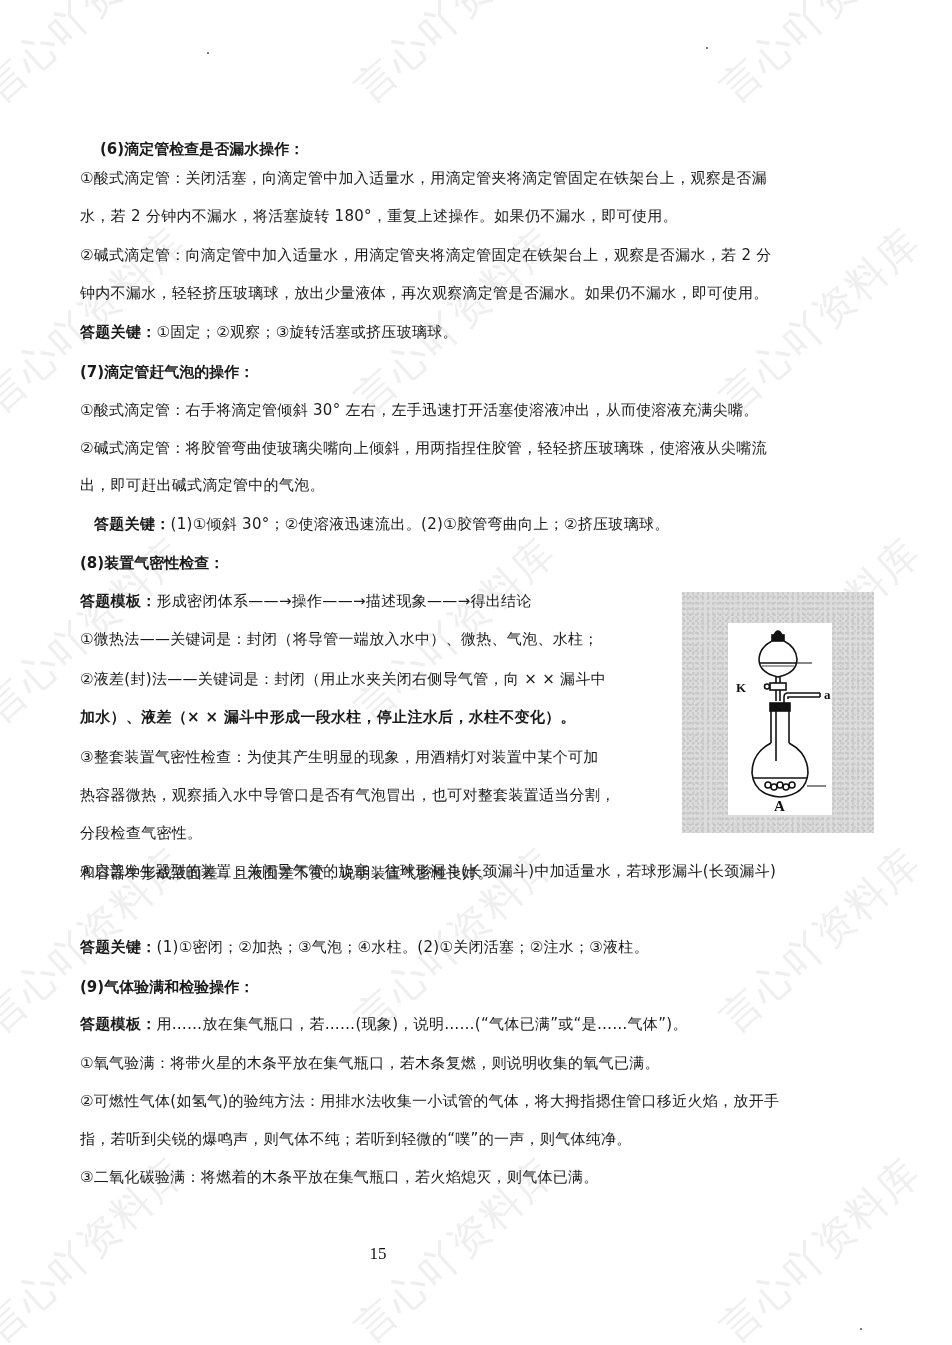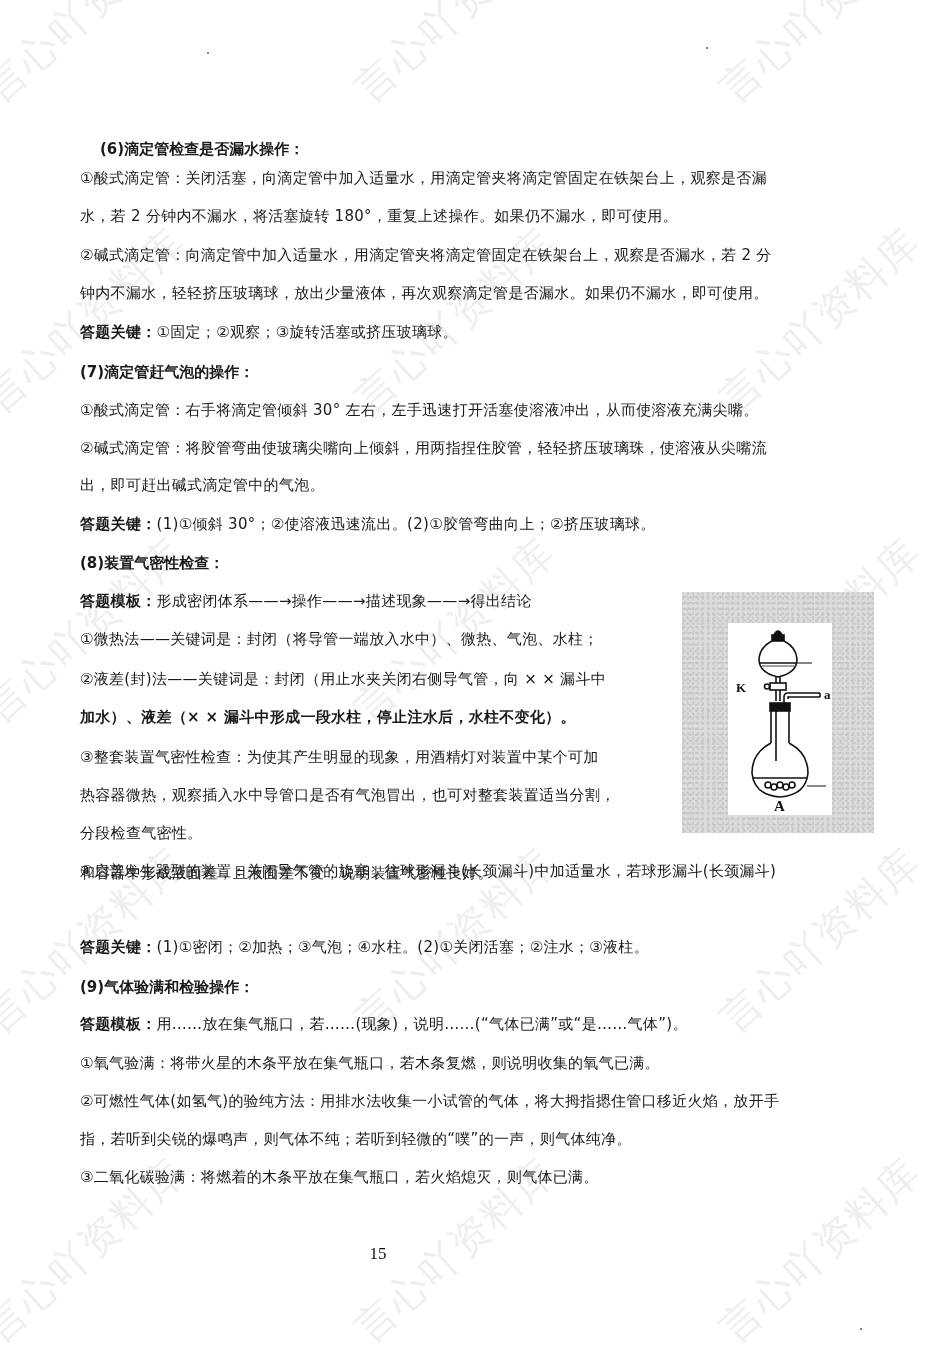--- a/index.html
+++ b/index.html
@@ -141,21 +141,21 @@
   <div class="line" style="top:245px;">②碱式滴定管：向滴定管中加入适量水，用滴定管夹将滴定管固定在铁架台上，观察是否漏水，若 2 分</div>
   <div class="line" style="top:283px;">钟内不漏水，轻轻挤压玻璃球，放出少量液体，再次观察滴定管是否漏水。如果仍不漏水，即可使用。</div>
   <div class="line" style="top:322px;">
     <span class="key-label">答题关键：</span><span>①固定；②观察；③旋转活塞或挤压玻璃球。</span>
   </div>
 
   <div class="line heading" style="top:362px;">(7)滴定管赶气泡的操作：</div>
   <div class="line" style="top:400px;">①酸式滴定管：右手将滴定管倾斜 30° 左右，左手迅速打开活塞使溶液冲出，从而使溶液充满尖嘴。</div>
   <div class="line" style="top:438px;">②碱式滴定管：将胶管弯曲使玻璃尖嘴向上倾斜，用两指捏住胶管，轻轻挤压玻璃珠，使溶液从尖嘴流</div>
   <div class="line" style="top:475px;">出，即可赶出碱式滴定管中的气泡。</div>
-  <div class="line" style="top:514px;">
+  <div class="line" style="top:514px;margin-left:14px;">
     <span class="key-label">答题关键：</span><span>(1)①倾斜 30°；②使溶液迅速流出。(2)①胶管弯曲向上；②挤压玻璃球。</span>
   </div>
 
   <div class="line heading" style="top:553px;text-align:right;">(8)装置气密性检查：</div>
   <div class="line" style="top:591px;">
     <span class="key-label">答题模板：</span><span>形成密闭体系——→操作——→描述现象——→得出结论</span>
   </div>
   <div class="line" style="top:629px;">①微热法——关键词是：封闭（将导管一端放入水中）、微热、气泡、水柱；</div>
   <div class="line" style="top:669px;">②液差(封)法——关键词是：封闭（用止水夹关闭右侧导气管，向 × × 漏斗中</div>
   <div class="line" style="top:707px;font-weight:bold;">加水）、液差（× × 漏斗中形成一段水柱，停止注水后，水柱不变化）。</div>

